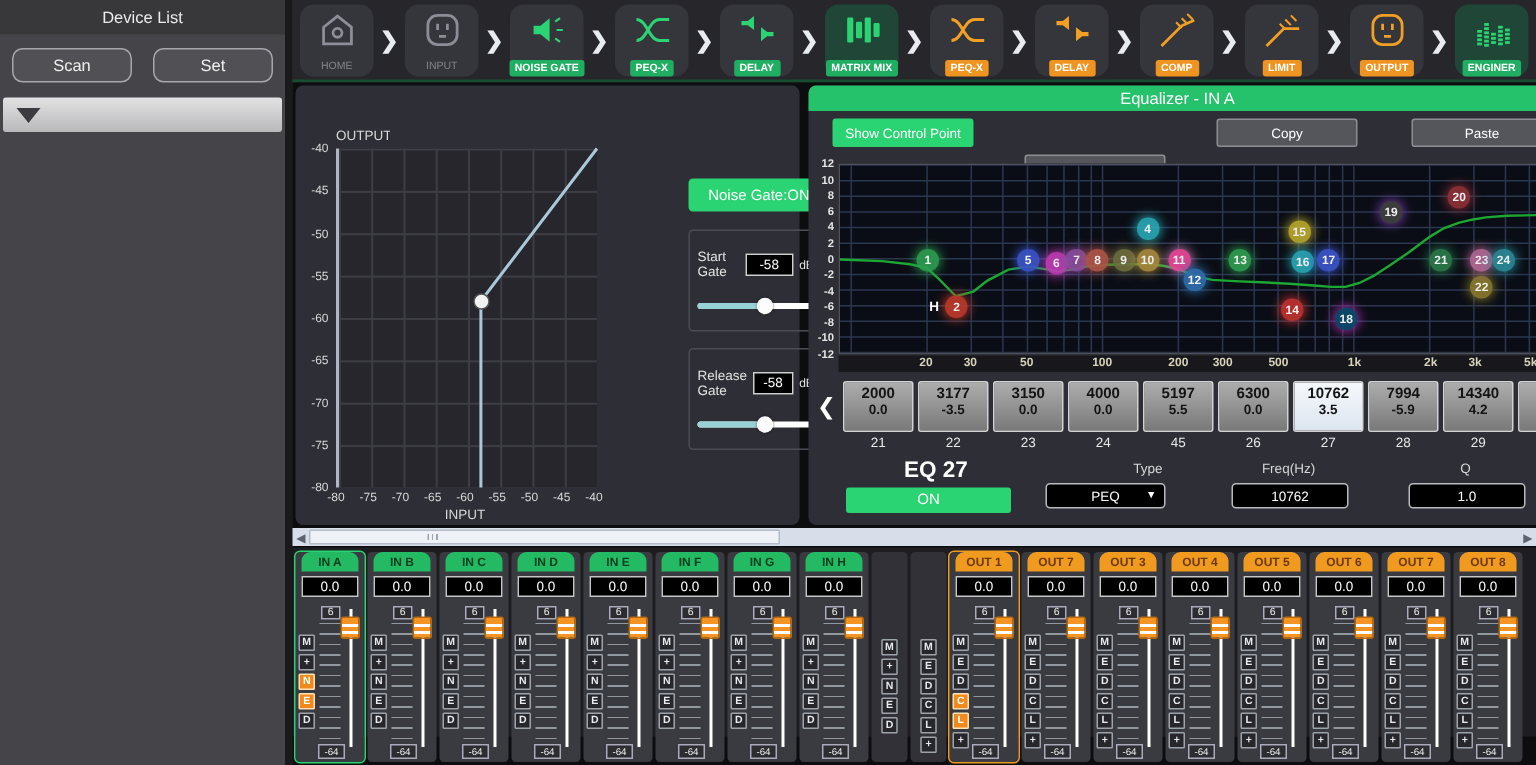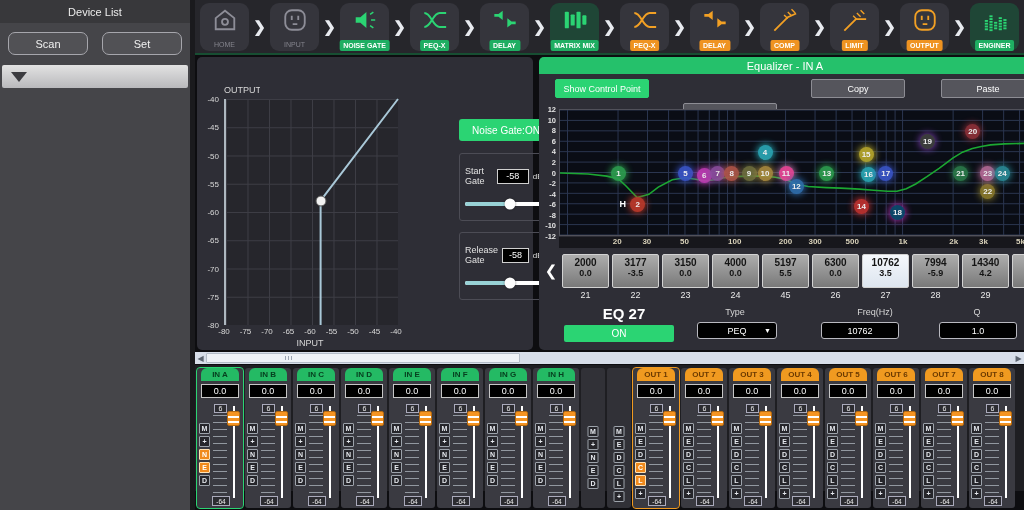--- a/index.html
+++ b/index.html
@@ -461,26 +461,26 @@
           <span>45</span>
           <span>26</span>
           <span>27</span>
           <span>28</span>
           <span>29</span>
         </div>
 
       <div class="eq-foot">
         <div class="eq-name">EQ 27</div>
         <div class="eq-onbtn">ON</div>
-        <div class="f-lbl" style="left:156px;">Type</div>
+        <div class="f-lbl" style="left:156px;text-align:right;">Type</div>
         <div class="f-box" style="left:158px;width:78px;">
           <span>PEQ</span>
           <span class="dd">▼</span>
         </div>
-        <div class="f-lbl" style="left:296px;">Freq(Hz)</div>
+        <div class="f-lbl" style="left:280px;">Freq(Hz)</div>
         <div class="f-box" style="left:282px;width:76px;">
           <span>10762</span>
         </div>
         <div class="f-lbl" style="left:398px;">Q</div>
         <div class="f-box" style="left:400px;width:76px;">
           <span>1.0</span>
         </div>
       </div>
     </div>
 

